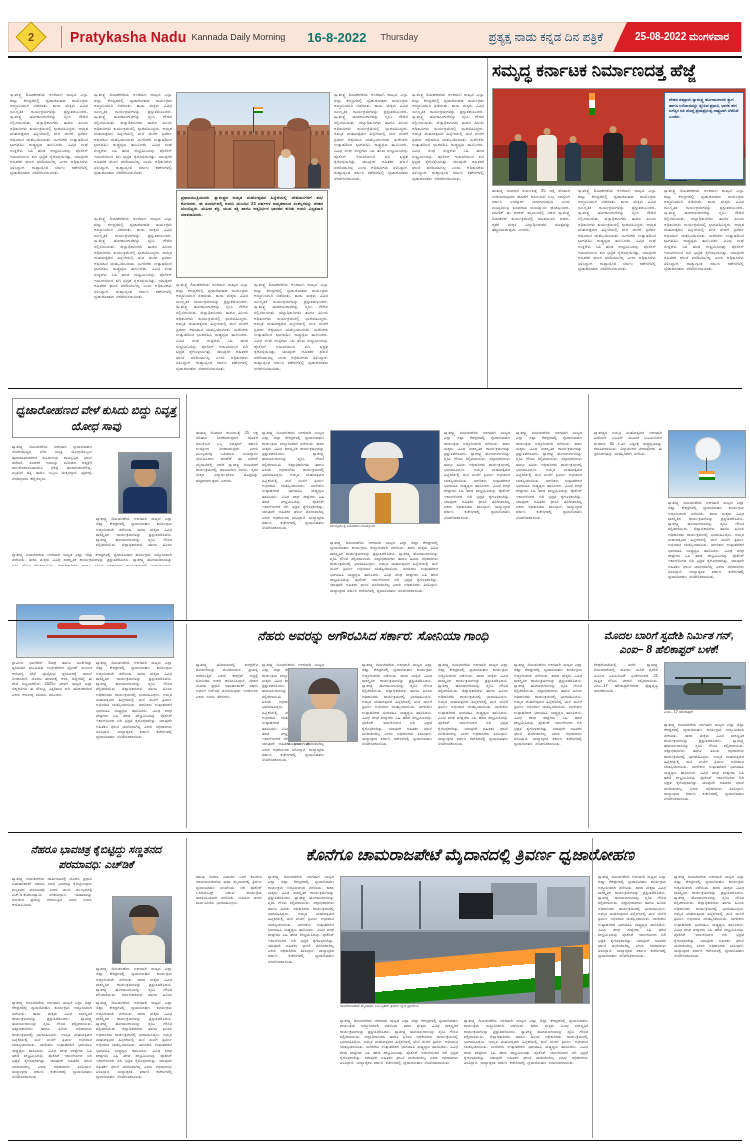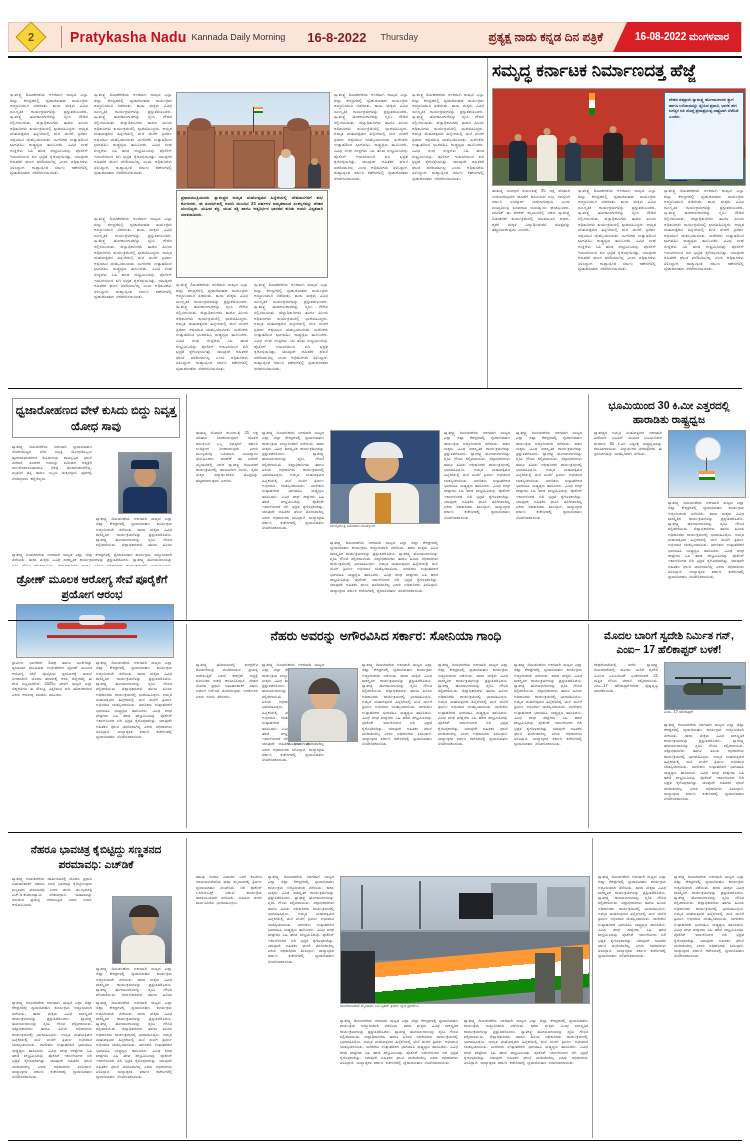--- a/index.html
+++ b/index.html
@@ -9,44 +9,44 @@
   
   .masthead{position:absolute;left:8px;top:22px;width:734px;height:30px;background:#fbe4d8;
             display:flex;align-items:center;border:1px solid #e7c9b8;box-sizing:border-box;}
   .logo-box{width:44px;height:28px;display:flex;align-items:center;justify-content:center;}
   .logo-dia{width:20px;height:20px;background:#f5d33a;transform:rotate(45deg);
             border:1px solid #c59a14;display:flex;align-items:center;justify-content:center;}
   .logo-dia span{transform:rotate(-45deg);font-size:11px;font-weight:bold;color:#7a4b0a;}
   .mast-div{width:1px;height:22px;background:#b88;margin:0 8px;}
   .mast-title{color:#c1121f;font-weight:bold;font-size:14px;letter-spacing:.2px;}
   .mast-sub{color:#333;font-size:9px;margin-left:5px;}
-  .mast-date{color:#7f1d1d;font-weight:bold;font-size:13px;margin-left:22px;}
+  .mast-date{color:#0f766e;font-weight:bold;font-size:13px;margin-left:22px;}
   .mast-day{color:#444;font-size:9px;margin-left:14px;}
-  .mast-kn{color:#7f1d1d;font-weight:bold;font-size:12px;margin-left:auto;text-align:center;}
+  .mast-kn{color:#0c4a6e;font-weight:normal;font-size:12px;margin-left:auto;text-align:center;}
   .mast-redchip{margin-left:10px;background:#d81f26;color:#fff;font-size:10px;font-weight:bold;
                 height:30px;display:flex;align-items:center;padding:0 12px 0 22px;
                 clip-path:polygon(14px 0,100% 0,100% 100%,0 100%);}
 
   .rule-thick{position:absolute;left:8px;top:56px;width:734px;height:2px;background:#111;}
 
   
   .hl-main{position:absolute;left:10px;top:60px;width:476px;color:#c1121f;font-weight:bold;
            font-size:20px;line-height:24px;letter-spacing:-.2px;}
   .hl-main2{position:absolute;left:492px;top:60px;width:252px;color:#111;font-weight:bold;
             font-size:17px;line-height:22px;}
   .vsep{position:absolute;background:#999;width:1px;}
 
   
   .col{position:absolute;box-sizing:border-box;}
   .ktext{font-size:4.1px;line-height:5.6px;color:#2b2b2b;text-align:justify;
          word-spacing:1px;letter-spacing:.1px;overflow:hidden;}
   .ktext.sm{font-size:3.9px;line-height:5.3px;}
   .boxed{border:1px solid #8a8a8a;padding:4px;background:#fff;}
   .boxed-blue{border:1px solid #3b6fae;background:#eef4fb;padding:4px;color:#1b3d68;font-weight:bold;}
-  .hl-a{position:absolute;font-weight:bold;color:#111;}
+  .hl-a{position:absolute;font-weight:bold;color:#111;font-style:italic;}
 
   .rule{position:absolute;background:#111;}
 
   
   .photo{position:absolute;overflow:hidden;background:#cfd6dc;}
   .ph-fort{background:
      linear-gradient(to bottom,#cfe0ee 0%,#d9e7f2 34%,#b8805f 34%,#a8704f 100%);}
   .fort-tower{position:absolute;bottom:0;background:#9c6347;border:1px solid #7d4e38;}
   .fort-dome{position:absolute;background:#8d5740;border-radius:50% 50% 6px 6px;}
   .fort-wall{position:absolute;bottom:0;left:0;right:0;background:#a96d4e;}
@@ -86,21 +86,21 @@
       <div class="logo-dia">
           <span>2</span>
         </div>
     </div>
     <div class="mast-div"></div>
     <div class="mast-title">Pratykasha Nadu</div>
     <div class="mast-sub">Kannada Daily Morning</div>
     <div class="mast-date">16-8-2022</div>
     <div class="mast-day">Thursday</div>
     <div class="mast-kn">ಪ್ರತ್ಯಕ್ಷ ನಾಡು ಕನ್ನಡ ದಿನ ಪತ್ರಿಕೆ</div>
-    <div class="mast-redchip">16-08-2022 ಮಂಗಳವಾರ</div>
+    <div class="mast-redchip">25-08-2022 ಮಂಗಳವಾರ</div>
   </div>
   <div class="rule-thick"></div>
 
   <div class="hl-main2">ಸಮೃದ್ಧ ಕರ್ನಾಟಕ ನಿರ್ಮಾಣದತ್ತ ಹೆಜ್ಜೆ</div>
   <div class="vsep" style="left:487px;top:58px;height:330px;"></div>
 
   <div class="col ktext" style="left:10px;top:92px;width:78px;height:290px;">ಸ್ವಾತಂತ್ರ್ಯ ದಿನಾಚರಣೆಯ ಅಂಗವಾಗಿ ರಾಜ್ಯದ ಎಲ್ಲಾ ಜಿಲ್ಲಾ ಕೇಂದ್ರಗಳಲ್ಲಿ ಧ್ವಜಾರೋಹಣ ಕಾರ್ಯಕ್ರಮ ಅದ್ಧೂರಿಯಾಗಿ ನಡೆಯಿತು. ಶಾಲಾ ಮಕ್ಕಳು ವಿವಿಧ ಸಾಂಸ್ಕೃತಿಕ ಕಾರ್ಯಕ್ರಮಗಳನ್ನು ಪ್ರಸ್ತುತಪಡಿಸಿದರು. ಸ್ವಾತಂತ್ರ್ಯ ಹೋರಾಟಗಾರರನ್ನು ಸ್ಮರಿಸಿ ಗೌರವ ಸಲ್ಲಿಸಲಾಯಿತು. ಜಿಲ್ಲಾಧಿಕಾರಿಗಳು ಹಾಗೂ ಹಿರಿಯ ಅಧಿಕಾರಿಗಳು ಕಾರ್ಯಕ್ರಮದಲ್ಲಿ ಭಾಗವಹಿಸಿದ್ದರು. ಅಮೃತ ಮಹೋತ್ಸವದ ಹಿನ್ನೆಲೆಯಲ್ಲಿ ಮನೆ ಮನೆಗೆ ತ್ರಿವರ್ಣ ಅಭಿಯಾನ ಯಶಸ್ವಿಯಾಯಿತು. ನಾಗರಿಕರು ಉತ್ಸಾಹದಿಂದ ಭಾಗವಹಿಸಿ ರಾಷ್ಟ್ರಧ್ವಜ ಹಾರಿಸಿದರು. ವಿವಿಧ ಸಂಘ ಸಂಸ್ಥೆಗಳು ಸಿಹಿ ಹಂಚಿ ಸಂಭ್ರಮಿಸಿದವು. ಪೊಲೀಸ್ ಇಲಾಖೆಯಿಂದ ಬಿಗಿ ಭದ್ರತೆ ಕೈಗೊಳ್ಳಲಾಗಿತ್ತು. ಯಾವುದೇ ಅಹಿತಕರ ಘಟನೆ ವರದಿಯಾಗಿಲ್ಲ ಎಂದು ಅಧಿಕಾರಿಗಳು ತಿಳಿಸಿದ್ದಾರೆ. ರಾಜ್ಯಾದ್ಯಂತ ಸರ್ಕಾರಿ ಕಚೇರಿಗಳಲ್ಲಿ ಧ್ವಜಾರೋಹಣ ನೆರವೇರಿಸಲಾಯಿತು.</div>
   <div class="col ktext" style="left:94px;top:92px;width:78px;height:120px;">ಸ್ವಾತಂತ್ರ್ಯ ದಿನಾಚರಣೆಯ ಅಂಗವಾಗಿ ರಾಜ್ಯದ ಎಲ್ಲಾ ಜಿಲ್ಲಾ ಕೇಂದ್ರಗಳಲ್ಲಿ ಧ್ವಜಾರೋಹಣ ಕಾರ್ಯಕ್ರಮ ಅದ್ಧೂರಿಯಾಗಿ ನಡೆಯಿತು. ಶಾಲಾ ಮಕ್ಕಳು ವಿವಿಧ ಸಾಂಸ್ಕೃತಿಕ ಕಾರ್ಯಕ್ರಮಗಳನ್ನು ಪ್ರಸ್ತುತಪಡಿಸಿದರು. ಸ್ವಾತಂತ್ರ್ಯ ಹೋರಾಟಗಾರರನ್ನು ಸ್ಮರಿಸಿ ಗೌರವ ಸಲ್ಲಿಸಲಾಯಿತು. ಜಿಲ್ಲಾಧಿಕಾರಿಗಳು ಹಾಗೂ ಹಿರಿಯ ಅಧಿಕಾರಿಗಳು ಕಾರ್ಯಕ್ರಮದಲ್ಲಿ ಭಾಗವಹಿಸಿದ್ದರು. ಅಮೃತ ಮಹೋತ್ಸವದ ಹಿನ್ನೆಲೆಯಲ್ಲಿ ಮನೆ ಮನೆಗೆ ತ್ರಿವರ್ಣ ಅಭಿಯಾನ ಯಶಸ್ವಿಯಾಯಿತು. ನಾಗರಿಕರು ಉತ್ಸಾಹದಿಂದ ಭಾಗವಹಿಸಿ ರಾಷ್ಟ್ರಧ್ವಜ ಹಾರಿಸಿದರು. ವಿವಿಧ ಸಂಘ ಸಂಸ್ಥೆಗಳು ಸಿಹಿ ಹಂಚಿ ಸಂಭ್ರಮಿಸಿದವು. ಪೊಲೀಸ್ ಇಲಾಖೆಯಿಂದ ಬಿಗಿ ಭದ್ರತೆ ಕೈಗೊಳ್ಳಲಾಗಿತ್ತು. ಯಾವುದೇ ಅಹಿತಕರ ಘಟನೆ ವರದಿಯಾಗಿಲ್ಲ ಎಂದು ಅಧಿಕಾರಿಗಳು ತಿಳಿಸಿದ್ದಾರೆ. ರಾಜ್ಯಾದ್ಯಂತ ಸರ್ಕಾರಿ ಕಚೇರಿಗಳಲ್ಲಿ ಧ್ವಜಾರೋಹಣ ನೆರವೇರಿಸಲಾಯಿತು.</div>
 
   <div class="photo ph-fort" style="left:176px;top:92px;width:152px;height:95px;border:1px solid #999;">
@@ -158,32 +158,30 @@
   <div class="col ktext" style="left:664px;top:188px;width:80px;height:196px;">ಸ್ವಾತಂತ್ರ್ಯ ದಿನಾಚರಣೆಯ ಅಂಗವಾಗಿ ರಾಜ್ಯದ ಎಲ್ಲಾ ಜಿಲ್ಲಾ ಕೇಂದ್ರಗಳಲ್ಲಿ ಧ್ವಜಾರೋಹಣ ಕಾರ್ಯಕ್ರಮ ಅದ್ಧೂರಿಯಾಗಿ ನಡೆಯಿತು. ಶಾಲಾ ಮಕ್ಕಳು ವಿವಿಧ ಸಾಂಸ್ಕೃತಿಕ ಕಾರ್ಯಕ್ರಮಗಳನ್ನು ಪ್ರಸ್ತುತಪಡಿಸಿದರು. ಸ್ವಾತಂತ್ರ್ಯ ಹೋರಾಟಗಾರರನ್ನು ಸ್ಮರಿಸಿ ಗೌರವ ಸಲ್ಲಿಸಲಾಯಿತು. ಜಿಲ್ಲಾಧಿಕಾರಿಗಳು ಹಾಗೂ ಹಿರಿಯ ಅಧಿಕಾರಿಗಳು ಕಾರ್ಯಕ್ರಮದಲ್ಲಿ ಭಾಗವಹಿಸಿದ್ದರು. ಅಮೃತ ಮಹೋತ್ಸವದ ಹಿನ್ನೆಲೆಯಲ್ಲಿ ಮನೆ ಮನೆಗೆ ತ್ರಿವರ್ಣ ಅಭಿಯಾನ ಯಶಸ್ವಿಯಾಯಿತು. ನಾಗರಿಕರು ಉತ್ಸಾಹದಿಂದ ಭಾಗವಹಿಸಿ ರಾಷ್ಟ್ರಧ್ವಜ ಹಾರಿಸಿದರು. ವಿವಿಧ ಸಂಘ ಸಂಸ್ಥೆಗಳು ಸಿಹಿ ಹಂಚಿ ಸಂಭ್ರಮಿಸಿದವು. ಪೊಲೀಸ್ ಇಲಾಖೆಯಿಂದ ಬಿಗಿ ಭದ್ರತೆ ಕೈಗೊಳ್ಳಲಾಗಿತ್ತು. ಯಾವುದೇ ಅಹಿತಕರ ಘಟನೆ ವರದಿಯಾಗಿಲ್ಲ ಎಂದು ಅಧಿಕಾರಿಗಳು ತಿಳಿಸಿದ್ದಾರೆ. ರಾಜ್ಯಾದ್ಯಂತ ಸರ್ಕಾರಿ ಕಚೇರಿಗಳಲ್ಲಿ ಧ್ವಜಾರೋಹಣ ನೆರವೇರಿಸಲಾಯಿತು.</div>
   <div class="col boxed-blue" style="left:664px;top:92px;width:80px;height:88px;font-size:4.1px;line-height:5.6px;">ದೇಶದ ಸಹಸ್ರಾರು ಸ್ವಾತಂತ್ರ್ಯ ಹೋರಾಟಗಾರರ ತ್ಯಾಗ ಹಾಗೂ ಬಲಿದಾನವನ್ನು ಸ್ಮರಿಸಿದ ಪ್ರಧಾನಿ, ಭಾರತ ಈಗ ಜಗತ್ತಿನ ಅತಿ ದೊಡ್ಡ ಪ್ರಜಾಪ್ರಭುತ್ವ ರಾಷ್ಟ್ರವಾಗಿ ಬೆಳೆದಿದೆ ಎಂದರು.</div>
 
   <div class="rule" style="left:8px;top:388px;width:734px;height:1px;"></div>
 
   <div class="hl-a" style="left:12px;top:398px;width:168px;font-size:11.5px;line-height:16px;text-align:center;border:1px solid #999;padding:3px 2px;box-sizing:border-box;">ಧ್ವಜಾರೋಹಣದ ವೇಳೆ ಕುಸಿದು ಬಿದ್ದು ನಿವೃತ್ತ ಯೋಧ ಸಾವು</div>
   <div class="vsep" style="left:186px;top:394px;height:226px;"></div>
 
   <div class="vsep" style="left:588px;top:394px;height:226px;"></div>
 
-  <div class="hl-a" style="left:594px;top:398px;width:150px;font-size:10.5px;line-height:14px;text-align:center;">ಭೂಮಿಯಿಂದ 30 ಕಿ.ಮೀ ಎತ್ತರದಲ್ಲಿ ಹಾರಾಡಿತು ರಾಷ್ಟ್ರಧ್ವಜ</div>
 
   <div class="col ktext sm" style="left:12px;top:444px;width:80px;height:104px;">ಸ್ವಾತಂತ್ರ್ಯ ದಿನಾಚರಣೆಯ ಅಂಗವಾಗಿ ಧ್ವಜಾರೋಹಣ ನೆರವೇರಿಸುತ್ತಿದ್ದ ವೇಳೆ ನಿವೃತ್ತ ಯೋಧರೊಬ್ಬರು ಹೃದಯಾಘಾತದಿಂದ ಕುಸಿದುಬಿದ್ದು ಸಾವನ್ನಪ್ಪಿದ ಘಟನೆ ನಡೆದಿದೆ. ಕೂಡಲೇ ಅವರನ್ನು ಸಮೀಪದ ಆಸ್ಪತ್ರೆಗೆ ದಾಖಲಿಸಲಾಯಿತಾದರೂ ಚಿಕಿತ್ಸೆ ಫಲಕಾರಿಯಾಗಲಿಲ್ಲ. ಮೃತರಿಗೆ ಪತ್ನಿ ಹಾಗೂ ಇಬ್ಬರು ಮಕ್ಕಳಿದ್ದಾರೆ. ಸ್ಥಳದಲ್ಲಿ ನೆರೆದಿದ್ದವರು ಕಣ್ಣೀರಿಟ್ಟರು.</div>
   <div class="photo ph-grey" style="left:118px;top:452px;width:52px;height:60px;border:1px solid #999;">
     <div style="position:absolute;left:50%;top:12px;transform:translateX(-50%);width:22px;height:22px;border-radius:50%;background:#c89a72;"></div>
     <div style="position:absolute;left:50%;top:7px;transform:translateX(-50%);width:28px;height:9px;border-radius:4px 4px 0 0;background:#162a4a;"></div>
     <div style="position:absolute;left:50%;bottom:0;transform:translateX(-50%);width:44px;height:26px;border-radius:8px 8px 0 0;background:#1d3360;"></div>
   </div>
   <div class="col ktext sm" style="left:96px;top:516px;width:76px;height:34px;">ಸ್ವಾತಂತ್ರ್ಯ ದಿನಾಚರಣೆಯ ಅಂಗವಾಗಿ ರಾಜ್ಯದ ಎಲ್ಲಾ ಜಿಲ್ಲಾ ಕೇಂದ್ರಗಳಲ್ಲಿ ಧ್ವಜಾರೋಹಣ ಕಾರ್ಯಕ್ರಮ ಅದ್ಧೂರಿಯಾಗಿ ನಡೆಯಿತು. ಶಾಲಾ ಮಕ್ಕಳು ವಿವಿಧ ಸಾಂಸ್ಕೃತಿಕ ಕಾರ್ಯಕ್ರಮಗಳನ್ನು ಪ್ರಸ್ತುತಪಡಿಸಿದರು. ಸ್ವಾತಂತ್ರ್ಯ ಹೋರಾಟಗಾರರನ್ನು ಸ್ಮರಿಸಿ ಗೌರವ ಸಲ್ಲಿಸಲಾಯಿತು. ಜಿಲ್ಲಾಧಿಕಾರಿಗಳು ಹಾಗೂ ಹಿರಿಯ ಅಧಿಕಾರಿಗಳು ಕಾರ್ಯಕ್ರಮದಲ್ಲಿ ಭಾಗವಹಿಸಿದ್ದರು. ಅಮೃತ ಮಹೋತ್ಸವದ ಹಿನ್ನೆಲೆಯಲ್ಲಿ ಮನೆ ಮನೆಗೆ ತ್ರಿವರ್ಣ ಅಭಿಯಾನ ಯಶಸ್ವಿಯಾಯಿತು. ನಾಗರಿಕರು ಉತ್ಸಾಹದಿಂದ ಭಾಗವಹಿಸಿ ರಾಷ್ಟ್ರಧ್ವಜ ಹಾರಿಸಿದರು. ವಿವಿಧ ಸಂಘ ಸಂಸ್ಥೆಗಳು ಸಿಹಿ ಹಂಚಿ ಸಂಭ್ರಮಿಸಿದವು. ಪೊಲೀಸ್ ಇಲಾಖೆಯಿಂದ ಬಿಗಿ ಭದ್ರತೆ ಕೈಗೊಳ್ಳಲಾಗಿತ್ತು. ಯಾವುದೇ ಅಹಿತಕರ ಘಟನೆ ವರದಿಯಾಗಿಲ್ಲ ಎಂದು ಅಧಿಕಾರಿಗಳು ತಿಳಿಸಿದ್ದಾರೆ. ರಾಜ್ಯಾದ್ಯಂತ ಸರ್ಕಾರಿ ಕಚೇರಿಗಳಲ್ಲಿ ಧ್ವಜಾರೋಹಣ ನೆರವೇರಿಸಲಾಯಿತು.</div>
   <div class="col ktext sm" style="left:12px;top:552px;width:160px;height:14px;">ಸ್ವಾತಂತ್ರ್ಯ ದಿನಾಚರಣೆಯ ಅಂಗವಾಗಿ ರಾಜ್ಯದ ಎಲ್ಲಾ ಜಿಲ್ಲಾ ಕೇಂದ್ರಗಳಲ್ಲಿ ಧ್ವಜಾರೋಹಣ ಕಾರ್ಯಕ್ರಮ ಅದ್ಧೂರಿಯಾಗಿ ನಡೆಯಿತು. ಶಾಲಾ ಮಕ್ಕಳು ವಿವಿಧ ಸಾಂಸ್ಕೃತಿಕ ಕಾರ್ಯಕ್ರಮಗಳನ್ನು ಪ್ರಸ್ತುತಪಡಿಸಿದರು. ಸ್ವಾತಂತ್ರ್ಯ ಹೋರಾಟಗಾರರನ್ನು ಸ್ಮರಿಸಿ ಗೌರವ ಸಲ್ಲಿಸಲಾಯಿತು. ಜಿಲ್ಲಾಧಿಕಾರಿಗಳು ಹಾಗೂ ಹಿರಿಯ ಅಧಿಕಾರಿಗಳು ಕಾರ್ಯಕ್ರಮದಲ್ಲಿ ಭಾಗವಹಿಸಿದ್ದರು. ಅಮೃತ ಮಹೋತ್ಸವದ ಹಿನ್ನೆಲೆಯಲ್ಲಿ ಮನೆ ಮನೆಗೆ ತ್ರಿವರ್ಣ ಅಭಿಯಾನ ಯಶಸ್ವಿಯಾಯಿತು. ನಾಗರಿಕರು ಉತ್ಸಾಹದಿಂದ ಭಾಗವಹಿಸಿ ರಾಷ್ಟ್ರಧ್ವಜ ಹಾರಿಸಿದರು. ವಿವಿಧ ಸಂಘ ಸಂಸ್ಥೆಗಳು ಸಿಹಿ ಹಂಚಿ ಸಂಭ್ರಮಿಸಿದವು. ಪೊಲೀಸ್ ಇಲಾಖೆಯಿಂದ ಬಿಗಿ ಭದ್ರತೆ ಕೈಗೊಳ್ಳಲಾಗಿತ್ತು. ಯಾವುದೇ ಅಹಿತಕರ ಘಟನೆ ವರದಿಯಾಗಿಲ್ಲ ಎಂದು ಅಧಿಕಾರಿಗಳು ತಿಳಿಸಿದ್ದಾರೆ. ರಾಜ್ಯಾದ್ಯಂತ ಸರ್ಕಾರಿ ಕಚೇರಿಗಳಲ್ಲಿ ಧ್ವಜಾರೋಹಣ ನೆರವೇರಿಸಲಾಯಿತು.</div>
 
-  <div class="hl-a" style="left:12px;top:572px;width:160px;font-size:11px;line-height:15px;text-align:center;">ಡ್ರೋಣ್ ಮೂಲಕ ಆರೋಗ್ಯ ಸೇವೆ ಪೂರೈಕೆಗೆ ಪ್ರಯೋಗ ಆರಂಭ</div>
   <div class="photo ph-sky" style="left:16px;top:604px;width:156px;height:52px;border:1px solid #999;">
     <div style="position:absolute;left:40px;top:18px;width:70px;height:6px;background:#d23a2e;border-radius:3px;"></div>
     <div style="position:absolute;left:62px;top:10px;width:26px;height:10px;background:#e8e8e8;border-radius:4px;"></div>
     <div style="position:absolute;left:30px;top:30px;width:90px;height:3px;background:#b23327;"></div>
   </div>
   <div class="col ktext sm" style="left:12px;top:660px;width:80px;height:168px;">ಗ್ರಾಮೀಣ ಭಾಗಗಳಿಗೆ ಔಷಧ ಹಾಗೂ ಲಸಿಕೆಗಳನ್ನು ತ್ವರಿತವಾಗಿ ತಲುಪಿಸುವ ಉದ್ದೇಶದಿಂದ ಡ್ರೋಣ್ ಮೂಲಕ ಆರೋಗ್ಯ ಸೇವೆ ಪೂರೈಸುವ ಪ್ರಯೋಗಕ್ಕೆ ಚಾಲನೆ ನೀಡಲಾಗಿದೆ. ಮೊದಲ ಹಂತದಲ್ಲಿ ಆಯ್ದ ಜಿಲ್ಲೆಗಳಲ್ಲಿ ಈ ಸೇವೆ ಲಭ್ಯವಾಗಲಿದೆ. 2025ರ ವೇಳೆಗೆ ರಾಜ್ಯದ ಎಲ್ಲಾ ಜಿಲ್ಲೆಗಳಿಗೂ ಈ ಸೌಲಭ್ಯ ವಿಸ್ತರಿಸುವ ಗುರಿ ಹೊಂದಲಾಗಿದೆ ಎಂದು ಆರೋಗ್ಯ ಸಚಿವರು ತಿಳಿಸಿದರು.</div>
   <div class="col ktext sm" style="left:96px;top:660px;width:76px;height:168px;">ಸ್ವಾತಂತ್ರ್ಯ ದಿನಾಚರಣೆಯ ಅಂಗವಾಗಿ ರಾಜ್ಯದ ಎಲ್ಲಾ ಜಿಲ್ಲಾ ಕೇಂದ್ರಗಳಲ್ಲಿ ಧ್ವಜಾರೋಹಣ ಕಾರ್ಯಕ್ರಮ ಅದ್ಧೂರಿಯಾಗಿ ನಡೆಯಿತು. ಶಾಲಾ ಮಕ್ಕಳು ವಿವಿಧ ಸಾಂಸ್ಕೃತಿಕ ಕಾರ್ಯಕ್ರಮಗಳನ್ನು ಪ್ರಸ್ತುತಪಡಿಸಿದರು. ಸ್ವಾತಂತ್ರ್ಯ ಹೋರಾಟಗಾರರನ್ನು ಸ್ಮರಿಸಿ ಗೌರವ ಸಲ್ಲಿಸಲಾಯಿತು. ಜಿಲ್ಲಾಧಿಕಾರಿಗಳು ಹಾಗೂ ಹಿರಿಯ ಅಧಿಕಾರಿಗಳು ಕಾರ್ಯಕ್ರಮದಲ್ಲಿ ಭಾಗವಹಿಸಿದ್ದರು. ಅಮೃತ ಮಹೋತ್ಸವದ ಹಿನ್ನೆಲೆಯಲ್ಲಿ ಮನೆ ಮನೆಗೆ ತ್ರಿವರ್ಣ ಅಭಿಯಾನ ಯಶಸ್ವಿಯಾಯಿತು. ನಾಗರಿಕರು ಉತ್ಸಾಹದಿಂದ ಭಾಗವಹಿಸಿ ರಾಷ್ಟ್ರಧ್ವಜ ಹಾರಿಸಿದರು. ವಿವಿಧ ಸಂಘ ಸಂಸ್ಥೆಗಳು ಸಿಹಿ ಹಂಚಿ ಸಂಭ್ರಮಿಸಿದವು. ಪೊಲೀಸ್ ಇಲಾಖೆಯಿಂದ ಬಿಗಿ ಭದ್ರತೆ ಕೈಗೊಳ್ಳಲಾಗಿತ್ತು. ಯಾವುದೇ ಅಹಿತಕರ ಘಟನೆ ವರದಿಯಾಗಿಲ್ಲ ಎಂದು ಅಧಿಕಾರಿಗಳು ತಿಳಿಸಿದ್ದಾರೆ. ರಾಜ್ಯಾದ್ಯಂತ ಸರ್ಕಾರಿ ಕಚೇರಿಗಳಲ್ಲಿ ಧ್ವಜಾರೋಹಣ ನೆರವೇರಿಸಲಾಯಿತು.</div>
 
   <div class="col ktext sm" style="left:196px;top:430px;width:62px;height:180px;">ಹುತಾತ್ಮ ಯೋಧರ ಕುಟುಂಬಕ್ಕೆ 25 ಲಕ್ಷ ಪರಿಹಾರ ನೀಡಲಾಗುವುದರ ಜೊತೆಗೆ ಕುಟುಂಬದ ಒಬ್ಬ ಸದಸ್ಯರಿಗೆ ಸರ್ಕಾರಿ ಉದ್ಯೋಗ ನೀಡಲಾಗುವುದು ಎಂದು ಮುಖ್ಯಮಂತ್ರಿ ಬಸವರಾಜ ಬೊಮ್ಮಾಯಿ ಘೋಷಿಸಿದರು. ಮಾಣಿಕ್ ಷಾ ಪರೇಡ್ ಮೈದಾನದಲ್ಲಿ ನಡೆದ ಸ್ವಾತಂತ್ರ್ಯ ದಿನಾಚರಣೆ ಕಾರ್ಯಕ್ರಮದಲ್ಲಿ ಮಾತನಾಡಿದ ಅವರು, ರೈತರ ಮಕ್ಕಳ ವಿದ್ಯಾರ್ಥಿವೇತನ ಮೊತ್ತವನ್ನು ಹೆಚ್ಚಿಸಲಾಗುವುದು ಎಂದರು.</div>
   <div class="col ktext sm" style="left:262px;top:430px;width:62px;height:180px;">ಸ್ವಾತಂತ್ರ್ಯ ದಿನಾಚರಣೆಯ ಅಂಗವಾಗಿ ರಾಜ್ಯದ ಎಲ್ಲಾ ಜಿಲ್ಲಾ ಕೇಂದ್ರಗಳಲ್ಲಿ ಧ್ವಜಾರೋಹಣ ಕಾರ್ಯಕ್ರಮ ಅದ್ಧೂರಿಯಾಗಿ ನಡೆಯಿತು. ಶಾಲಾ ಮಕ್ಕಳು ವಿವಿಧ ಸಾಂಸ್ಕೃತಿಕ ಕಾರ್ಯಕ್ರಮಗಳನ್ನು ಪ್ರಸ್ತುತಪಡಿಸಿದರು. ಸ್ವಾತಂತ್ರ್ಯ ಹೋರಾಟಗಾರರನ್ನು ಸ್ಮರಿಸಿ ಗೌರವ ಸಲ್ಲಿಸಲಾಯಿತು. ಜಿಲ್ಲಾಧಿಕಾರಿಗಳು ಹಾಗೂ ಹಿರಿಯ ಅಧಿಕಾರಿಗಳು ಕಾರ್ಯಕ್ರಮದಲ್ಲಿ ಭಾಗವಹಿಸಿದ್ದರು. ಅಮೃತ ಮಹೋತ್ಸವದ ಹಿನ್ನೆಲೆಯಲ್ಲಿ ಮನೆ ಮನೆಗೆ ತ್ರಿವರ್ಣ ಅಭಿಯಾನ ಯಶಸ್ವಿಯಾಯಿತು. ನಾಗರಿಕರು ಉತ್ಸಾಹದಿಂದ ಭಾಗವಹಿಸಿ ರಾಷ್ಟ್ರಧ್ವಜ ಹಾರಿಸಿದರು. ವಿವಿಧ ಸಂಘ ಸಂಸ್ಥೆಗಳು ಸಿಹಿ ಹಂಚಿ ಸಂಭ್ರಮಿಸಿದವು. ಪೊಲೀಸ್ ಇಲಾಖೆಯಿಂದ ಬಿಗಿ ಭದ್ರತೆ ಕೈಗೊಳ್ಳಲಾಗಿತ್ತು. ಯಾವುದೇ ಅಹಿತಕರ ಘಟನೆ ವರದಿಯಾಗಿಲ್ಲ ಎಂದು ಅಧಿಕಾರಿಗಳು ತಿಳಿಸಿದ್ದಾರೆ. ರಾಜ್ಯಾದ್ಯಂತ ಸರ್ಕಾರಿ ಕಚೇರಿಗಳಲ್ಲಿ ಧ್ವಜಾರೋಹಣ ನೆರವೇರಿಸಲಾಯಿತು.</div>
@@ -201,22 +199,22 @@
   <div class="col ktext sm" style="left:594px;top:430px;width:68px;height:180px;">ಸ್ವಾತಂತ್ರ್ಯದ ಅಮೃತ ಮಹೋತ್ಸವದ ಅಂಗವಾಗಿ ಹೀಲಿಯಂ ಬಲೂನ್ ಮೂಲಕ ಭೂಮಿಯಿಂದ ಸುಮಾರು 30 ಕಿ.ಮೀ ಎತ್ತರಕ್ಕೆ ರಾಷ್ಟ್ರಧ್ವಜವನ್ನು ಕಳುಹಿಸಲಾಯಿತು. ವಿದ್ಯಾರ್ಥಿಗಳ ತಂಡವೊಂದು ಈ ಪ್ರಯೋಗವನ್ನು ಯಶಸ್ವಿಯಾಗಿ ನಡೆಸಿತು.</div>
   <div class="photo ph-sky" style="left:668px;top:430px;width:76px;height:66px;border:1px solid #999;">
     <div style="position:absolute;left:26px;top:6px;width:24px;height:22px;border-radius:50% 50% 40% 40%;background:#f2f4f6;border:1px solid #ccc;"></div>
     <div style="position:absolute;left:37px;top:27px;width:1px;height:14px;background:#555;"></div>
     <div style="position:absolute;left:30px;top:40px;width:16px;height:9px;background:linear-gradient(to bottom,#ff9933 33%,#fff 33% 66%,#138808 66%);"></div>
   </div>
   <div class="col ktext sm" style="left:668px;top:500px;width:76px;height:110px;">ಸ್ವಾತಂತ್ರ್ಯ ದಿನಾಚರಣೆಯ ಅಂಗವಾಗಿ ರಾಜ್ಯದ ಎಲ್ಲಾ ಜಿಲ್ಲಾ ಕೇಂದ್ರಗಳಲ್ಲಿ ಧ್ವಜಾರೋಹಣ ಕಾರ್ಯಕ್ರಮ ಅದ್ಧೂರಿಯಾಗಿ ನಡೆಯಿತು. ಶಾಲಾ ಮಕ್ಕಳು ವಿವಿಧ ಸಾಂಸ್ಕೃತಿಕ ಕಾರ್ಯಕ್ರಮಗಳನ್ನು ಪ್ರಸ್ತುತಪಡಿಸಿದರು. ಸ್ವಾತಂತ್ರ್ಯ ಹೋರಾಟಗಾರರನ್ನು ಸ್ಮರಿಸಿ ಗೌರವ ಸಲ್ಲಿಸಲಾಯಿತು. ಜಿಲ್ಲಾಧಿಕಾರಿಗಳು ಹಾಗೂ ಹಿರಿಯ ಅಧಿಕಾರಿಗಳು ಕಾರ್ಯಕ್ರಮದಲ್ಲಿ ಭಾಗವಹಿಸಿದ್ದರು. ಅಮೃತ ಮಹೋತ್ಸವದ ಹಿನ್ನೆಲೆಯಲ್ಲಿ ಮನೆ ಮನೆಗೆ ತ್ರಿವರ್ಣ ಅಭಿಯಾನ ಯಶಸ್ವಿಯಾಯಿತು. ನಾಗರಿಕರು ಉತ್ಸಾಹದಿಂದ ಭಾಗವಹಿಸಿ ರಾಷ್ಟ್ರಧ್ವಜ ಹಾರಿಸಿದರು. ವಿವಿಧ ಸಂಘ ಸಂಸ್ಥೆಗಳು ಸಿಹಿ ಹಂಚಿ ಸಂಭ್ರಮಿಸಿದವು. ಪೊಲೀಸ್ ಇಲಾಖೆಯಿಂದ ಬಿಗಿ ಭದ್ರತೆ ಕೈಗೊಳ್ಳಲಾಗಿತ್ತು. ಯಾವುದೇ ಅಹಿತಕರ ಘಟನೆ ವರದಿಯಾಗಿಲ್ಲ ಎಂದು ಅಧಿಕಾರಿಗಳು ತಿಳಿಸಿದ್ದಾರೆ. ರಾಜ್ಯಾದ್ಯಂತ ಸರ್ಕಾರಿ ಕಚೇರಿಗಳಲ್ಲಿ ಧ್ವಜಾರೋಹಣ ನೆರವೇರಿಸಲಾಯಿತು.</div>
 
   <div class="rule" style="left:8px;top:620px;width:734px;height:1px;"></div>
 
-  <div class="hl-a" style="left:192px;top:628px;width:388px;font-size:12.5px;line-height:16px;text-align:center;">ನೆಹರು ಅವರನ್ನು ಅಗೌರವಿಸಿದ ಸರ್ಕಾರ: ಸೋನಿಯಾ ಗಾಂಧಿ</div>
-  <div class="hl-a" style="left:594px;top:628px;width:150px;font-size:10.5px;line-height:14px;text-align:center;">ಮೊದಲ ಬಾರಿಗೆ ಸ್ವದೇಶಿ ನಿರ್ಮಿತ ಗನ್, ಎಂಐ– 17 ಹೆಲಿಕಾಪ್ಟರ್ ಬಳಕೆ!</div>
+  <div class="hl-a" style="left:179px;top:628px;width:388px;font-size:12.5px;line-height:16px;text-align:center;">ನೆಹರು ಅವರನ್ನು ಅಗೌರವಿಸಿದ ಸರ್ಕಾರ: ಸೋನಿಯಾ ಗಾಂಧಿ</div>
+  <div class="hl-a" style="left:594px;top:628px;width:150px;font-size:10.5px;line-height:14px;text-align:center;">ಮೊದಲ ಬಾರಿಗೆ ಸ್ವದೇಶಿ ನಿರ್ಮಿತ ಗನ್, ಎಂಐ– 8 ಹೆಲಿಕಾಪ್ಟರ್ ಬಳಕೆ!</div>
   <div class="vsep" style="left:186px;top:624px;height:204px;"></div>
   <div class="vsep" style="left:588px;top:624px;height:204px;"></div>
 
   <div class="col ktext sm" style="left:196px;top:662px;width:62px;height:166px;">ಸ್ವಾತಂತ್ರ್ಯ ಹೋರಾಟದಲ್ಲಿ ಕಾಂಗ್ರೆಸ್‌ನ ಕೊಡುಗೆಯನ್ನು ಮರೆಮಾಚುವ ಪ್ರಯತ್ನ ನಡೆಯುತ್ತಿದೆ ಎಂದು ಕಾಂಗ್ರೆಸ್ ಅಧ್ಯಕ್ಷೆ ಸೋನಿಯಾ ಗಾಂಧಿ ಆರೋಪಿಸಿದ್ದಾರೆ. ದೇಶದ ಮೊದಲ ಪ್ರಧಾನಿ ಜವಾಹರಲಾಲ್ ನೆಹರು ಅವರಿಗೆ ಅಗೌರವ ತೋರಿರುವುದು ಖಂಡನೀಯ ಎಂದು ಅವರು ಹೇಳಿದರು.</div>
   <div class="col ktext sm" style="left:262px;top:662px;width:62px;height:166px;">ಸ್ವಾತಂತ್ರ್ಯ ದಿನಾಚರಣೆಯ ಅಂಗವಾಗಿ ರಾಜ್ಯದ ಎಲ್ಲಾ ಜಿಲ್ಲಾ ಕೇಂದ್ರಗಳಲ್ಲಿ ಧ್ವಜಾರೋಹಣ ಕಾರ್ಯಕ್ರಮ ಅದ್ಧೂರಿಯಾಗಿ ನಡೆಯಿತು. ಶಾಲಾ ಮಕ್ಕಳು ವಿವಿಧ ಸಾಂಸ್ಕೃತಿಕ ಕಾರ್ಯಕ್ರಮಗಳನ್ನು ಪ್ರಸ್ತುತಪಡಿಸಿದರು. ಸ್ವಾತಂತ್ರ್ಯ ಹೋರಾಟಗಾರರನ್ನು ಸ್ಮರಿಸಿ ಗೌರವ ಸಲ್ಲಿಸಲಾಯಿತು. ಜಿಲ್ಲಾಧಿಕಾರಿಗಳು ಹಾಗೂ ಹಿರಿಯ ಅಧಿಕಾರಿಗಳು ಕಾರ್ಯಕ್ರಮದಲ್ಲಿ ಭಾಗವಹಿಸಿದ್ದರು. ಅಮೃತ ಮಹೋತ್ಸವದ ಹಿನ್ನೆಲೆಯಲ್ಲಿ ಮನೆ ಮನೆಗೆ ತ್ರಿವರ್ಣ ಅಭಿಯಾನ ಯಶಸ್ವಿಯಾಯಿತು. ನಾಗರಿಕರು ಉತ್ಸಾಹದಿಂದ ಭಾಗವಹಿಸಿ ರಾಷ್ಟ್ರಧ್ವಜ ಹಾರಿಸಿದರು. ವಿವಿಧ ಸಂಘ ಸಂಸ್ಥೆಗಳು ಸಿಹಿ ಹಂಚಿ ಸಂಭ್ರಮಿಸಿದವು. ಪೊಲೀಸ್ ಇಲಾಖೆಯಿಂದ ಬಿಗಿ ಭದ್ರತೆ ಕೈಗೊಳ್ಳಲಾಗಿತ್ತು. ಯಾವುದೇ ಅಹಿತಕರ ಘಟನೆ ವರದಿಯಾಗಿಲ್ಲ ಎಂದು ಅಧಿಕಾರಿಗಳು ತಿಳಿಸಿದ್ದಾರೆ. ರಾಜ್ಯಾದ್ಯಂತ ಸರ್ಕಾರಿ ಕಚೇರಿಗಳಲ್ಲಿ ಧ್ವಜಾರೋಹಣ ನೆರವೇರಿಸಲಾಯಿತು.</div>
   <div class="photo" style="left:288px;top:668px;width:68px;height:72px;border:1px solid #999;background:linear-gradient(to bottom,#b9c4cf,#8d98a3);">
     <div style="position:absolute;left:22px;top:14px;width:26px;height:28px;border-radius:50%;background:#dcb189;"></div>
     <div style="position:absolute;left:19px;top:9px;width:32px;height:16px;border-radius:16px 16px 0 0;background:#4b4039;"></div>
     <div style="position:absolute;left:12px;bottom:0;width:46px;height:32px;border-radius:12px 12px 0 0;background:#e4e1da;"></div>
   </div>
@@ -232,20 +230,21 @@
     <div style="position:absolute;left:10px;top:14px;width:56px;height:2px;background:#2c3329;"></div>
     <div style="position:absolute;left:36px;top:16px;width:2px;height:6px;background:#2c3329;"></div>
   </div>
   <div class="col capt" style="left:664px;top:710px;width:80px;">ಎಂಐ– 17 ಹೆಲಿಕಾಪ್ಟರ್</div>
   <div class="col ktext sm" style="left:664px;top:722px;width:80px;height:106px;">ಸ್ವಾತಂತ್ರ್ಯ ದಿನಾಚರಣೆಯ ಅಂಗವಾಗಿ ರಾಜ್ಯದ ಎಲ್ಲಾ ಜಿಲ್ಲಾ ಕೇಂದ್ರಗಳಲ್ಲಿ ಧ್ವಜಾರೋಹಣ ಕಾರ್ಯಕ್ರಮ ಅದ್ಧೂರಿಯಾಗಿ ನಡೆಯಿತು. ಶಾಲಾ ಮಕ್ಕಳು ವಿವಿಧ ಸಾಂಸ್ಕೃತಿಕ ಕಾರ್ಯಕ್ರಮಗಳನ್ನು ಪ್ರಸ್ತುತಪಡಿಸಿದರು. ಸ್ವಾತಂತ್ರ್ಯ ಹೋರಾಟಗಾರರನ್ನು ಸ್ಮರಿಸಿ ಗೌರವ ಸಲ್ಲಿಸಲಾಯಿತು. ಜಿಲ್ಲಾಧಿಕಾರಿಗಳು ಹಾಗೂ ಹಿರಿಯ ಅಧಿಕಾರಿಗಳು ಕಾರ್ಯಕ್ರಮದಲ್ಲಿ ಭಾಗವಹಿಸಿದ್ದರು. ಅಮೃತ ಮಹೋತ್ಸವದ ಹಿನ್ನೆಲೆಯಲ್ಲಿ ಮನೆ ಮನೆಗೆ ತ್ರಿವರ್ಣ ಅಭಿಯಾನ ಯಶಸ್ವಿಯಾಯಿತು. ನಾಗರಿಕರು ಉತ್ಸಾಹದಿಂದ ಭಾಗವಹಿಸಿ ರಾಷ್ಟ್ರಧ್ವಜ ಹಾರಿಸಿದರು. ವಿವಿಧ ಸಂಘ ಸಂಸ್ಥೆಗಳು ಸಿಹಿ ಹಂಚಿ ಸಂಭ್ರಮಿಸಿದವು. ಪೊಲೀಸ್ ಇಲಾಖೆಯಿಂದ ಬಿಗಿ ಭದ್ರತೆ ಕೈಗೊಳ್ಳಲಾಗಿತ್ತು. ಯಾವುದೇ ಅಹಿತಕರ ಘಟನೆ ವರದಿಯಾಗಿಲ್ಲ ಎಂದು ಅಧಿಕಾರಿಗಳು ತಿಳಿಸಿದ್ದಾರೆ. ರಾಜ್ಯಾದ್ಯಂತ ಸರ್ಕಾರಿ ಕಚೇರಿಗಳಲ್ಲಿ ಧ್ವಜಾರೋಹಣ ನೆರವೇರಿಸಲಾಯಿತು.</div>
 
   <div class="rule" style="left:8px;top:832px;width:734px;height:1px;"></div>
 
   <div class="hl-a" style="left:12px;top:842px;width:168px;font-size:10.5px;line-height:15px;text-align:center;">ನೆಹರೂ ಭಾವಚಿತ್ರ ಕೈಬಿಟ್ಟಿದ್ದು ಸಣ್ಣತನದ ಪರಮಾವಧಿ: ಎಚ್‌ಡಿಕೆ</div>
   <div class="vsep" style="left:186px;top:838px;height:300px;"></div>
+  <div class="hl-a" style="left:196px;top:845px;width:548px;font-size:16px;line-height:20px;text-align:center;">ಕೊನೆಗೂ ಚಾಮರಾಜಪೇಟೆ ಮೈದಾನದಲ್ಲಿ ತ್ರಿವರ್ಣ ಧ್ವಜಾರೋಹಣ</div>
 
   <div class="col ktext sm" style="left:12px;top:876px;width:80px;height:96px;">ಸ್ವಾತಂತ್ರ್ಯ ದಿನಾಚರಣೆಯ ಜಾಹೀರಾತಿನಲ್ಲಿ ಮೊದಲ ಪ್ರಧಾನಿ ಜವಾಹರಲಾಲ್ ನೆಹರೂ ಅವರ ಭಾವಚಿತ್ರ ಕೈಬಿಟ್ಟಿರುವುದು ಸಣ್ಣತನದ ಪರಮಾವಧಿ ಎಂದು ಮಾಜಿ ಮುಖ್ಯಮಂತ್ರಿ ಎಚ್.ಡಿ.ಕುಮಾರಸ್ವಾಮಿ ಕಿಡಿಕಾರಿದ್ದಾರೆ. ಇತಿಹಾಸವನ್ನು ತಿರುಚುವ ಪ್ರಯತ್ನ ನಡೆಯುತ್ತಿದೆ ಎಂದು ಅವರು ಆರೋಪಿಸಿದರು.</div>
   <div class="photo" style="left:112px;top:896px;width:58px;height:66px;border:1px solid #999;background:linear-gradient(to bottom,#9aa6b2,#6d7883);">
     <div style="position:absolute;left:19px;top:12px;width:24px;height:26px;border-radius:50%;background:#c79a72;"></div>
     <div style="position:absolute;left:16px;top:8px;width:30px;height:12px;border-radius:14px 14px 0 0;background:#38312c;"></div>
     <div style="position:absolute;left:8px;bottom:0;width:44px;height:28px;border-radius:12px 12px 0 0;background:#efece4;"></div>
   </div>
   <div class="col ktext sm" style="left:96px;top:966px;width:76px;height:30px;">ಸ್ವಾತಂತ್ರ್ಯ ದಿನಾಚರಣೆಯ ಅಂಗವಾಗಿ ರಾಜ್ಯದ ಎಲ್ಲಾ ಜಿಲ್ಲಾ ಕೇಂದ್ರಗಳಲ್ಲಿ ಧ್ವಜಾರೋಹಣ ಕಾರ್ಯಕ್ರಮ ಅದ್ಧೂರಿಯಾಗಿ ನಡೆಯಿತು. ಶಾಲಾ ಮಕ್ಕಳು ವಿವಿಧ ಸಾಂಸ್ಕೃತಿಕ ಕಾರ್ಯಕ್ರಮಗಳನ್ನು ಪ್ರಸ್ತುತಪಡಿಸಿದರು. ಸ್ವಾತಂತ್ರ್ಯ ಹೋರಾಟಗಾರರನ್ನು ಸ್ಮರಿಸಿ ಗೌರವ ಸಲ್ಲಿಸಲಾಯಿತು. ಜಿಲ್ಲಾಧಿಕಾರಿಗಳು ಹಾಗೂ ಹಿರಿಯ ಅಧಿಕಾರಿಗಳು ಕಾರ್ಯಕ್ರಮದಲ್ಲಿ ಭಾಗವಹಿಸಿದ್ದರು. ಅಮೃತ ಮಹೋತ್ಸವದ ಹಿನ್ನೆಲೆಯಲ್ಲಿ ಮನೆ ಮನೆಗೆ ತ್ರಿವರ್ಣ ಅಭಿಯಾನ ಯಶಸ್ವಿಯಾಯಿತು. ನಾಗರಿಕರು ಉತ್ಸಾಹದಿಂದ ಭಾಗವಹಿಸಿ ರಾಷ್ಟ್ರಧ್ವಜ ಹಾರಿಸಿದರು. ವಿವಿಧ ಸಂಘ ಸಂಸ್ಥೆಗಳು ಸಿಹಿ ಹಂಚಿ ಸಂಭ್ರಮಿಸಿದವು. ಪೊಲೀಸ್ ಇಲಾಖೆಯಿಂದ ಬಿಗಿ ಭದ್ರತೆ ಕೈಗೊಳ್ಳಲಾಗಿತ್ತು. ಯಾವುದೇ ಅಹಿತಕರ ಘಟನೆ ವರದಿಯಾಗಿಲ್ಲ ಎಂದು ಅಧಿಕಾರಿಗಳು ತಿಳಿಸಿದ್ದಾರೆ. ರಾಜ್ಯಾದ್ಯಂತ ಸರ್ಕಾರಿ ಕಚೇರಿಗಳಲ್ಲಿ ಧ್ವಜಾರೋಹಣ ನೆರವೇರಿಸಲಾಯಿತು.</div>
   <div class="col ktext sm" style="left:12px;top:1000px;width:80px;height:134px;">ಸ್ವಾತಂತ್ರ್ಯ ದಿನಾಚರಣೆಯ ಅಂಗವಾಗಿ ರಾಜ್ಯದ ಎಲ್ಲಾ ಜಿಲ್ಲಾ ಕೇಂದ್ರಗಳಲ್ಲಿ ಧ್ವಜಾರೋಹಣ ಕಾರ್ಯಕ್ರಮ ಅದ್ಧೂರಿಯಾಗಿ ನಡೆಯಿತು. ಶಾಲಾ ಮಕ್ಕಳು ವಿವಿಧ ಸಾಂಸ್ಕೃತಿಕ ಕಾರ್ಯಕ್ರಮಗಳನ್ನು ಪ್ರಸ್ತುತಪಡಿಸಿದರು. ಸ್ವಾತಂತ್ರ್ಯ ಹೋರಾಟಗಾರರನ್ನು ಸ್ಮರಿಸಿ ಗೌರವ ಸಲ್ಲಿಸಲಾಯಿತು. ಜಿಲ್ಲಾಧಿಕಾರಿಗಳು ಹಾಗೂ ಹಿರಿಯ ಅಧಿಕಾರಿಗಳು ಕಾರ್ಯಕ್ರಮದಲ್ಲಿ ಭಾಗವಹಿಸಿದ್ದರು. ಅಮೃತ ಮಹೋತ್ಸವದ ಹಿನ್ನೆಲೆಯಲ್ಲಿ ಮನೆ ಮನೆಗೆ ತ್ರಿವರ್ಣ ಅಭಿಯಾನ ಯಶಸ್ವಿಯಾಯಿತು. ನಾಗರಿಕರು ಉತ್ಸಾಹದಿಂದ ಭಾಗವಹಿಸಿ ರಾಷ್ಟ್ರಧ್ವಜ ಹಾರಿಸಿದರು. ವಿವಿಧ ಸಂಘ ಸಂಸ್ಥೆಗಳು ಸಿಹಿ ಹಂಚಿ ಸಂಭ್ರಮಿಸಿದವು. ಪೊಲೀಸ್ ಇಲಾಖೆಯಿಂದ ಬಿಗಿ ಭದ್ರತೆ ಕೈಗೊಳ್ಳಲಾಗಿತ್ತು. ಯಾವುದೇ ಅಹಿತಕರ ಘಟನೆ ವರದಿಯಾಗಿಲ್ಲ ಎಂದು ಅಧಿಕಾರಿಗಳು ತಿಳಿಸಿದ್ದಾರೆ. ರಾಜ್ಯಾದ್ಯಂತ ಸರ್ಕಾರಿ ಕಚೇರಿಗಳಲ್ಲಿ ಧ್ವಜಾರೋಹಣ ನೆರವೇರಿಸಲಾಯಿತು.</div>
   <div class="col ktext sm" style="left:96px;top:1000px;width:76px;height:134px;">ಸ್ವಾತಂತ್ರ್ಯ ದಿನಾಚರಣೆಯ ಅಂಗವಾಗಿ ರಾಜ್ಯದ ಎಲ್ಲಾ ಜಿಲ್ಲಾ ಕೇಂದ್ರಗಳಲ್ಲಿ ಧ್ವಜಾರೋಹಣ ಕಾರ್ಯಕ್ರಮ ಅದ್ಧೂರಿಯಾಗಿ ನಡೆಯಿತು. ಶಾಲಾ ಮಕ್ಕಳು ವಿವಿಧ ಸಾಂಸ್ಕೃತಿಕ ಕಾರ್ಯಕ್ರಮಗಳನ್ನು ಪ್ರಸ್ತುತಪಡಿಸಿದರು. ಸ್ವಾತಂತ್ರ್ಯ ಹೋರಾಟಗಾರರನ್ನು ಸ್ಮರಿಸಿ ಗೌರವ ಸಲ್ಲಿಸಲಾಯಿತು. ಜಿಲ್ಲಾಧಿಕಾರಿಗಳು ಹಾಗೂ ಹಿರಿಯ ಅಧಿಕಾರಿಗಳು ಕಾರ್ಯಕ್ರಮದಲ್ಲಿ ಭಾಗವಹಿಸಿದ್ದರು. ಅಮೃತ ಮಹೋತ್ಸವದ ಹಿನ್ನೆಲೆಯಲ್ಲಿ ಮನೆ ಮನೆಗೆ ತ್ರಿವರ್ಣ ಅಭಿಯಾನ ಯಶಸ್ವಿಯಾಯಿತು. ನಾಗರಿಕರು ಉತ್ಸಾಹದಿಂದ ಭಾಗವಹಿಸಿ ರಾಷ್ಟ್ರಧ್ವಜ ಹಾರಿಸಿದರು. ವಿವಿಧ ಸಂಘ ಸಂಸ್ಥೆಗಳು ಸಿಹಿ ಹಂಚಿ ಸಂಭ್ರಮಿಸಿದವು. ಪೊಲೀಸ್ ಇಲಾಖೆಯಿಂದ ಬಿಗಿ ಭದ್ರತೆ ಕೈಗೊಳ್ಳಲಾಗಿತ್ತು. ಯಾವುದೇ ಅಹಿತಕರ ಘಟನೆ ವರದಿಯಾಗಿಲ್ಲ ಎಂದು ಅಧಿಕಾರಿಗಳು ತಿಳಿಸಿದ್ದಾರೆ. ರಾಜ್ಯಾದ್ಯಂತ ಸರ್ಕಾರಿ ಕಚೇರಿಗಳಲ್ಲಿ ಧ್ವಜಾರೋಹಣ ನೆರವೇರಿಸಲಾಯಿತು.</div>

